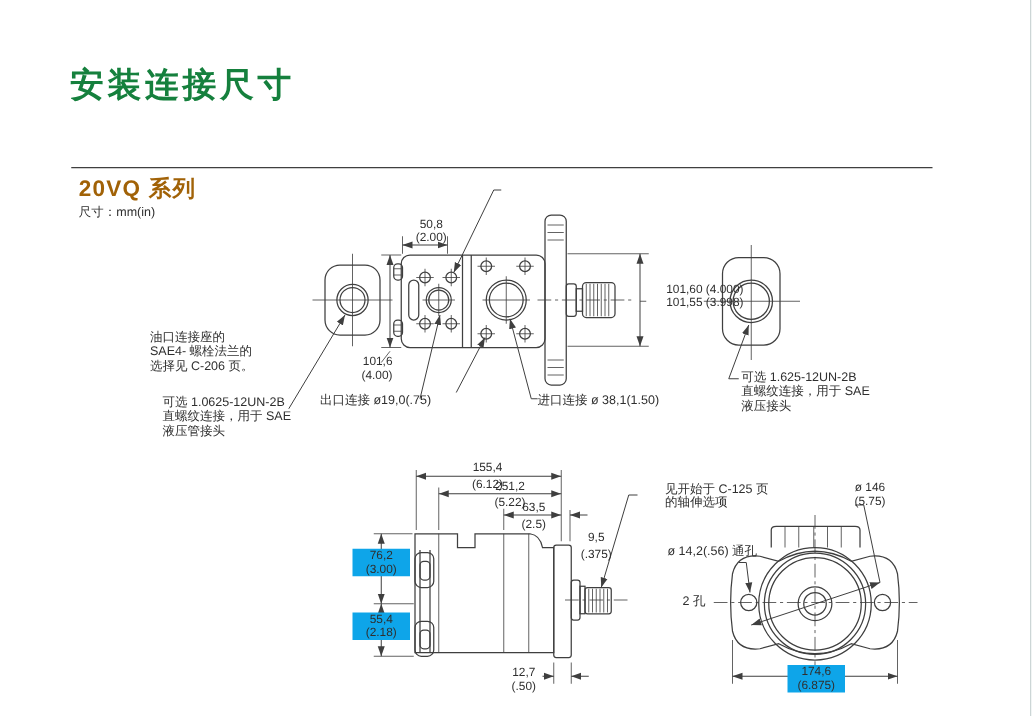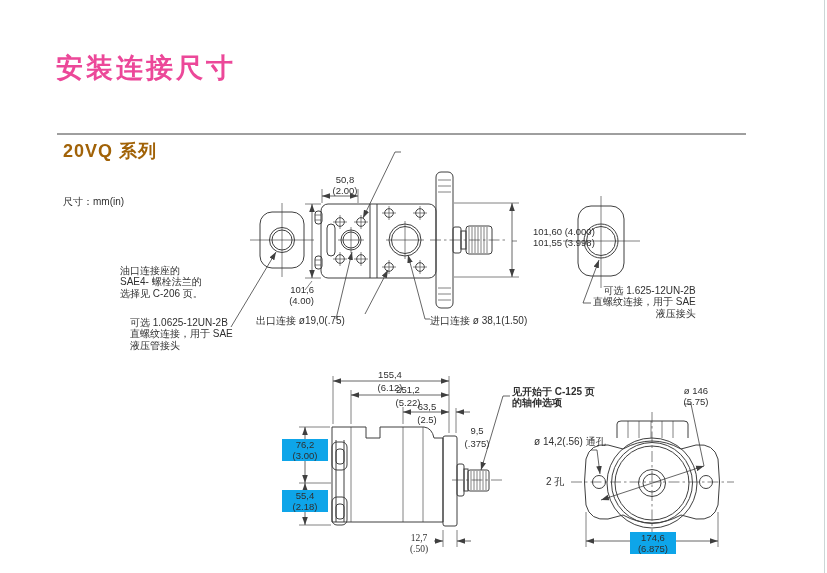--- a/index.html
+++ b/index.html
@@ -9,23 +9,23 @@
   .art{position:absolute;left:0;top:0;}
   .art *{stroke:#3f3f3f;fill:none;stroke-width:1;}
   .art .tn{stroke-width:.65;}
   .art .dm{stroke-width:.8;}
   .art .cl{stroke-width:.65;stroke-dasharray:11 3 2.5 3;}
   .art marker path{fill:#3f3f3f;stroke:none;}
   .lbl{position:absolute;font-size:10px;line-height:11.3px;white-space:nowrap;}
   .dimlbl{position:absolute;font-size:9.5px;line-height:11px;text-align:center;white-space:nowrap;}
   .straddle{line-height:13px;}
   .wbg{background:#0ea5e9;padding:0 1px;}
-  .title{position:absolute;left:56px;top:50px;font-size:27px;font-weight:600;letter-spacing:3px;color:#ec4899;}
+  .title{position:absolute;left:56px;top:50px;font-size:27px;font-weight:600;letter-spacing:3px;color:#15803d;}
   .series{position:absolute;left:63px;top:139px;font-size:18px;font-weight:700;color:#a16207;letter-spacing:1px;}
-  .units{position:absolute;left:63px;top:163px;font-size:10px;margin-top:32px;}
+  .units{position:absolute;left:63px;top:163px;font-size:10px;}
   .ralign{text-align:right;}
 </style>
 </head>
 <body>
 
 <div class="page">
 
   <svg class="art" width="827" height="573" viewBox="0 0 827 573">
     <defs>
       <marker id="arw" viewBox="0 0 10 8" refX="10" refY="4" markerWidth="10" markerHeight="8" orient="auto-start-reverse">
@@ -253,21 +253,21 @@
     <div>SAE4- 螺栓法兰的</div>
     <div>选择见 C-206 页。</div>
   </div>
   <div class="lbl" style="left:130px;top:317px;">
     <div>可选 1.0625-12UN-2B</div>
     <div>直螺纹连接，用于 SAE</div>
     <div>液压管接头</div>
   </div>
   <div class="lbl" style="left:256px;top:315px;">出口连接 ø19,0(.75)</div>
   <div class="lbl" style="left:430px;top:315px;">进口连接 ø 38,1(1.50)</div>
-  <div class="lbl" style="left:593px;top:285px;text-align:right;">
+  <div class="lbl" style="left:593px;top:297px;">
     <div>可选 1.625-12UN-2B</div>
     <div>直螺纹连接，用于 SAE</div>
     <div>液压接头</div>
   </div>
 
   <div class="dimlbl straddle" style="left:367px;top:368px;width:46px;">
     <div>155,4</div>
     <div>(6.12)</div>
   </div>
   <div class="dimlbl straddle" style="left:385px;top:383px;width:46px;">
@@ -275,33 +275,33 @@
     <div>(5.22)</div>
   </div>
   <div class="dimlbl straddle" style="left:404px;top:400px;width:46px;">
     <div>63,5</div>
     <div>(2.5)</div>
   </div>
   <div class="dimlbl straddle" style="left:459px;top:400px;width:36px;margin-top:24px;">
     <div>9,5</div>
     <div>(.375)</div>
   </div>
-  <div class="lbl" style="left:512px;top:386px;font-weight:bold;">
+  <div class="lbl" style="left:532px;top:386px;">
     <div>见开始于 C-125 页</div>
     <div>的轴伸选项</div>
   </div>
   <div class="dimlbl wbg" style="left:282px;top:439px;width:44px;">
     <div>76,2</div>
     <div>(3.00)</div>
   </div>
   <div class="dimlbl wbg" style="left:282px;top:490px;width:44px;">
     <div>55,4</div>
     <div>(2.18)</div>
   </div>
-  <div class="dimlbl" style="left:404px;top:533px;width:30px;font-family:Liberation Serif, serif;">
+  <div class="dimlbl" style="left:404px;top:533px;width:30px;">
     <div>12,7</div>
     <div>(.50)</div>
   </div>
 
   <div class="dimlbl" style="left:674px;top:385px;width:44px;">
     <div>ø 146</div>
     <div>(5.75)</div>
   </div>
   <div class="lbl" style="left:534px;top:436px;">
     <div>ø 14,2(.56) 通孔</div>

